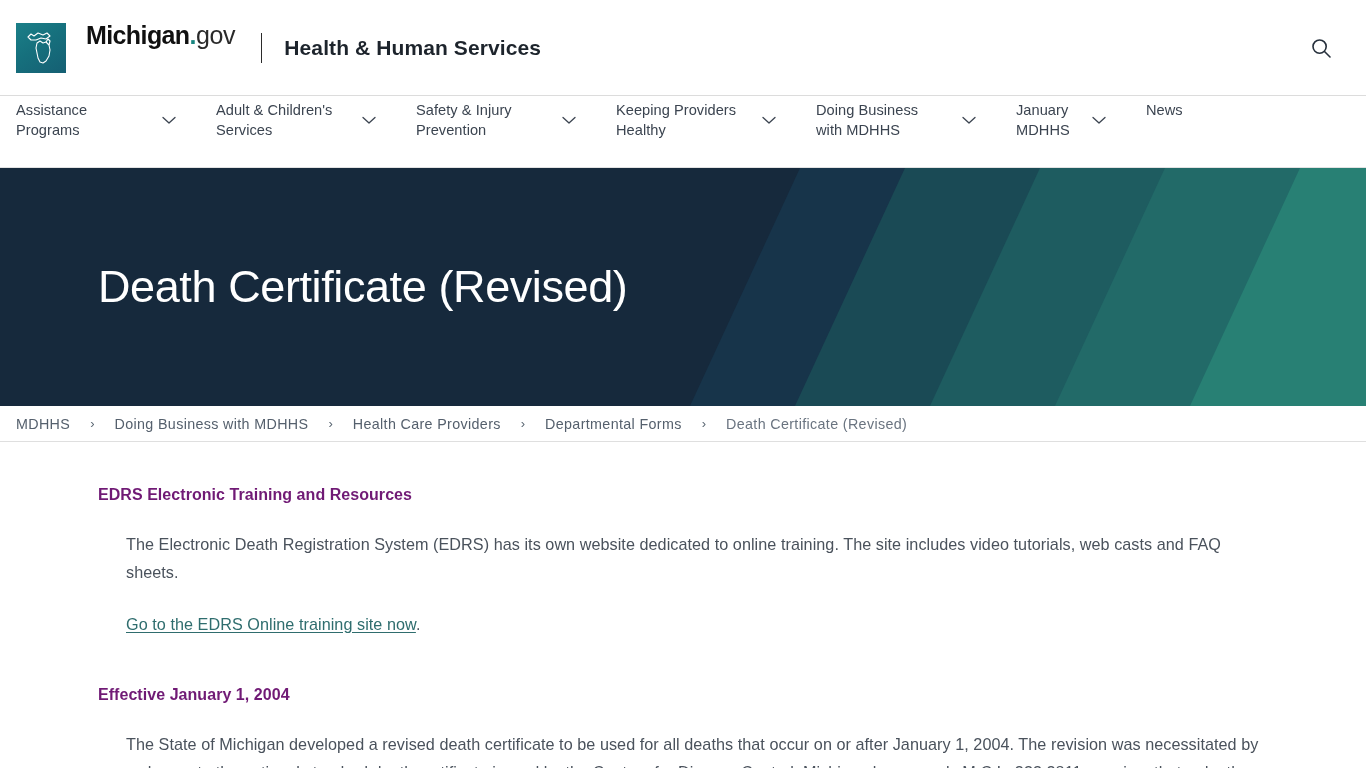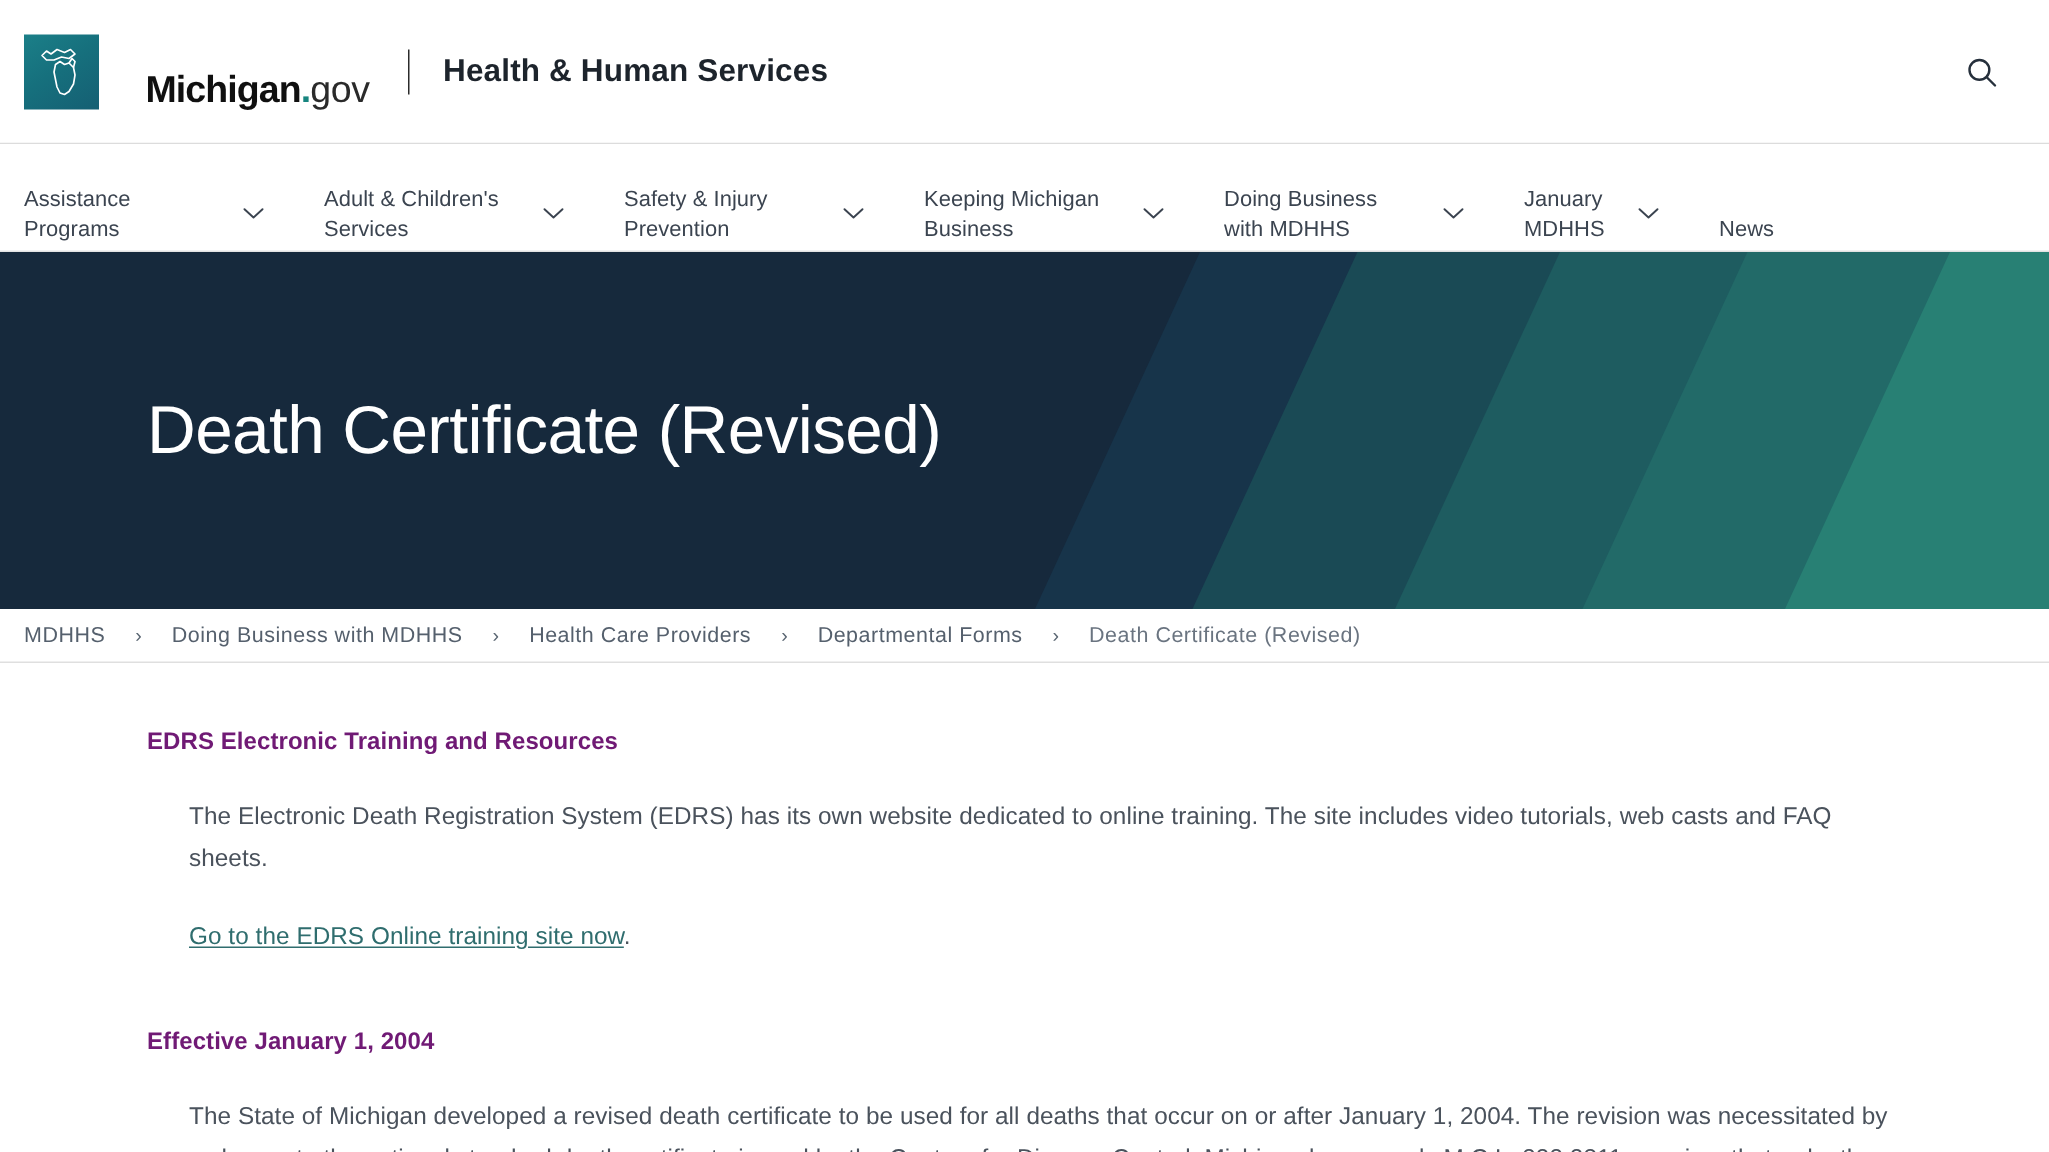--- a/index.html
+++ b/index.html
@@ -17,22 +17,22 @@
   .site-header {
     height: 95px;
     display: flex;
     align-items: center;
     padding: 0 28px 0 16px;
     background: #ffffff;
     position: relative;
   }
   .brand-block {
     display: flex;
-    align-items: flex-end;
-    gap: 15px;
+    align-items: flex-start;
+    gap: 4px;
   }
   .logo-mark {
     width: 50px;
     height: 50px;
     background: linear-gradient(145deg, #1b7f88 0%, #16707d 45%, #155f73 100%);
     display: block;
     flex: 0 0 auto;
     position: relative;
   }
   .logo-mark svg { display:block; width:50px; height:50px; }
@@ -73,21 +73,21 @@
     background: none; border: none; cursor: pointer;
   }
   .search-btn svg { display: block; }
 
   
   .main-nav {
     height: 73px;
     border-top: 1px solid #dcdcdc;
     border-bottom: 1px solid #e2e2e2;
     display: flex;
-    align-items: flex-end;
+    align-items: flex-start;
     padding: 0 12px 0 16px;
     background: #fff;
   }
   .nav-item {
     display: flex;
     align-items: center;
     flex: 0 0 auto;
     cursor: pointer;
     padding: 4px 0;
   }
@@ -244,21 +244,21 @@
     <span class="nav-label">Safety &amp; Injury Prevention</span>
     <span class="nav-caret">
       <svg width="14" height="9" viewBox="0 0 14 9">
           <polyline points="1,1.5 7,7 13,1.5" fill="none" stroke="#3b4450" stroke-width="1.3" stroke-linecap="round" stroke-linejoin="round"></polyline>
         </svg>
     </span>
   </div>
   <div class="nav-gap"></div>
 
   <div class="nav-item">
-    <span class="nav-label">Keeping Michigan Business</span>
+    <span class="nav-label">Keeping Providers Healthy</span>
     <span class="nav-caret">
       <svg width="14" height="9" viewBox="0 0 14 9">
           <polyline points="1,1.5 7,7 13,1.5" fill="none" stroke="#3b4450" stroke-width="1.3" stroke-linecap="round" stroke-linejoin="round"></polyline>
         </svg>
     </span>
   </div>
   <div class="nav-gap"></div>
 
   <div class="nav-item">
     <span class="nav-label">Doing Business with MDHHS</span>

